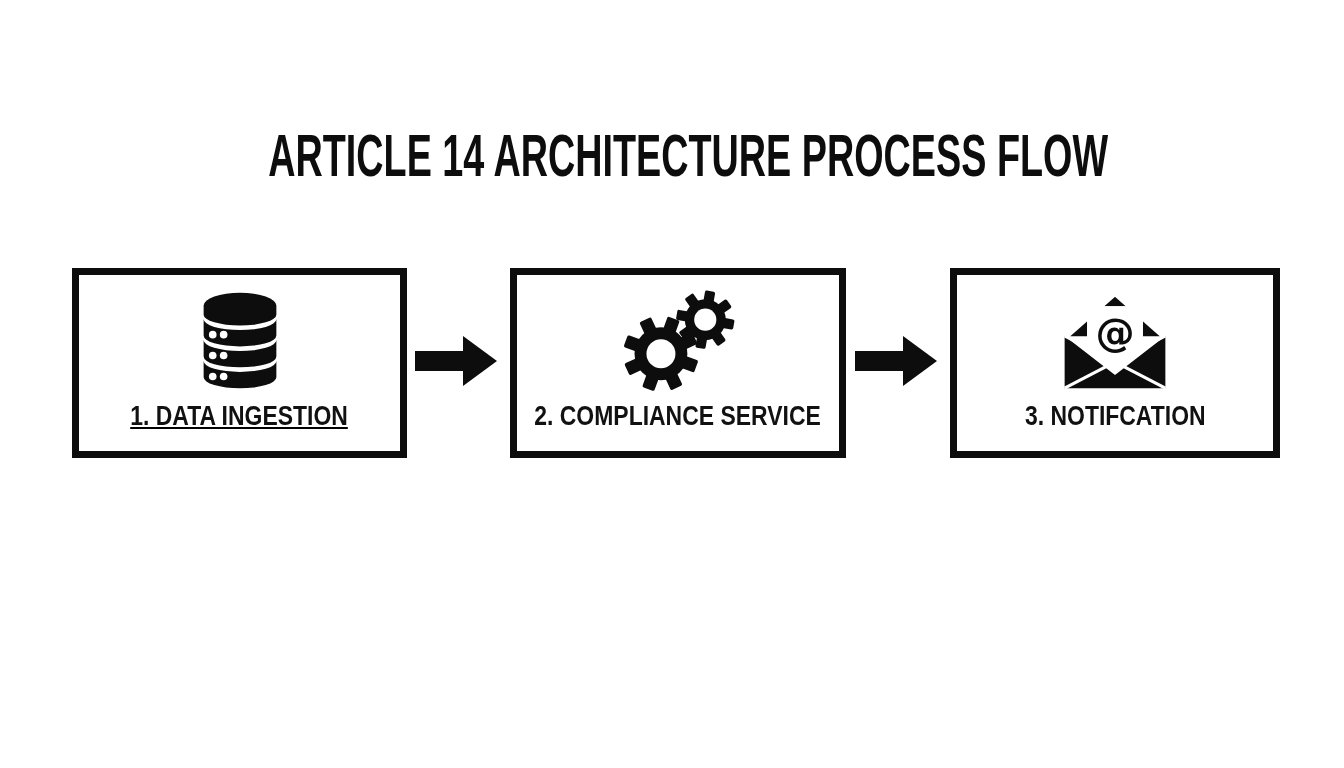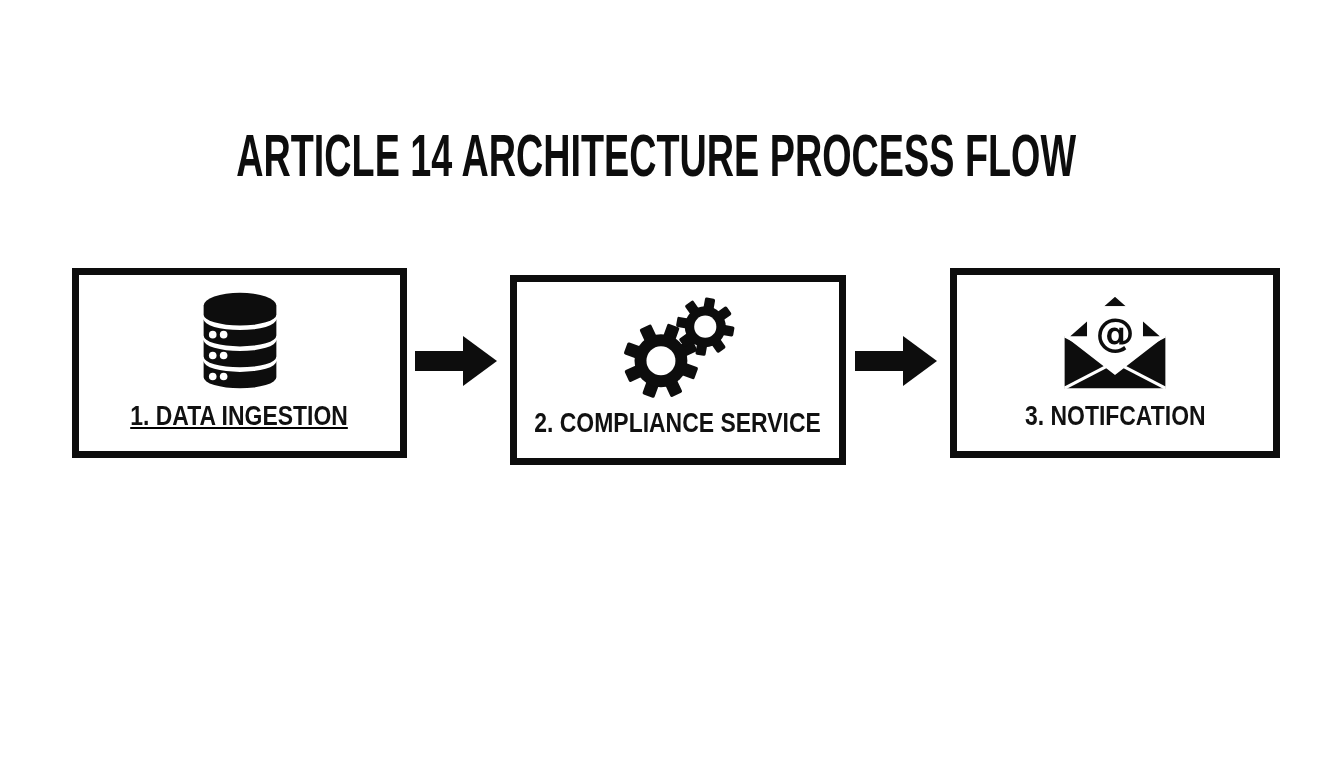--- a/index.html
+++ b/index.html
@@ -13,21 +13,21 @@
     height: 768px;
     background: #ffffff;
     overflow: hidden;
     font-family: "Liberation Sans", sans-serif;
   }
   .title-wrap {
     position: absolute;
     left: 0;
     top: 122px;
     width: 1344px;
-    text-align: left;
+    text-align: right;
   }
   .title {
     display: inline-block;
     font-size: 59px;
     font-weight: 800;
     color: #0d0d0d;
     letter-spacing: 0px;
     white-space: nowrap;
     transform: scaleX(0.64);
     transform-origin: center center;
@@ -37,21 +37,21 @@
     top: 268px;
     height: 190px;
     border: 7px solid #0d0d0d;
     background: #ffffff;
     box-sizing: border-box;
     display: flex;
     flex-direction: column;
     align-items: center;
   }
   .box-1 { left: 72px;  width: 335px; text-decoration: underline; }
-  .box-2 { left: 510px; width: 336px; margin-top: 7px; }
+  .box-2 { left: 510px; width: 336px; }
   .box-3 { left: 950px; width: 330px; }
   .icon-area {
     height: 104px;
     margin-top: 14px;
     display: flex;
     align-items: center;
     justify-content: center;
   }
   .step-label {
     display: inline-block;

